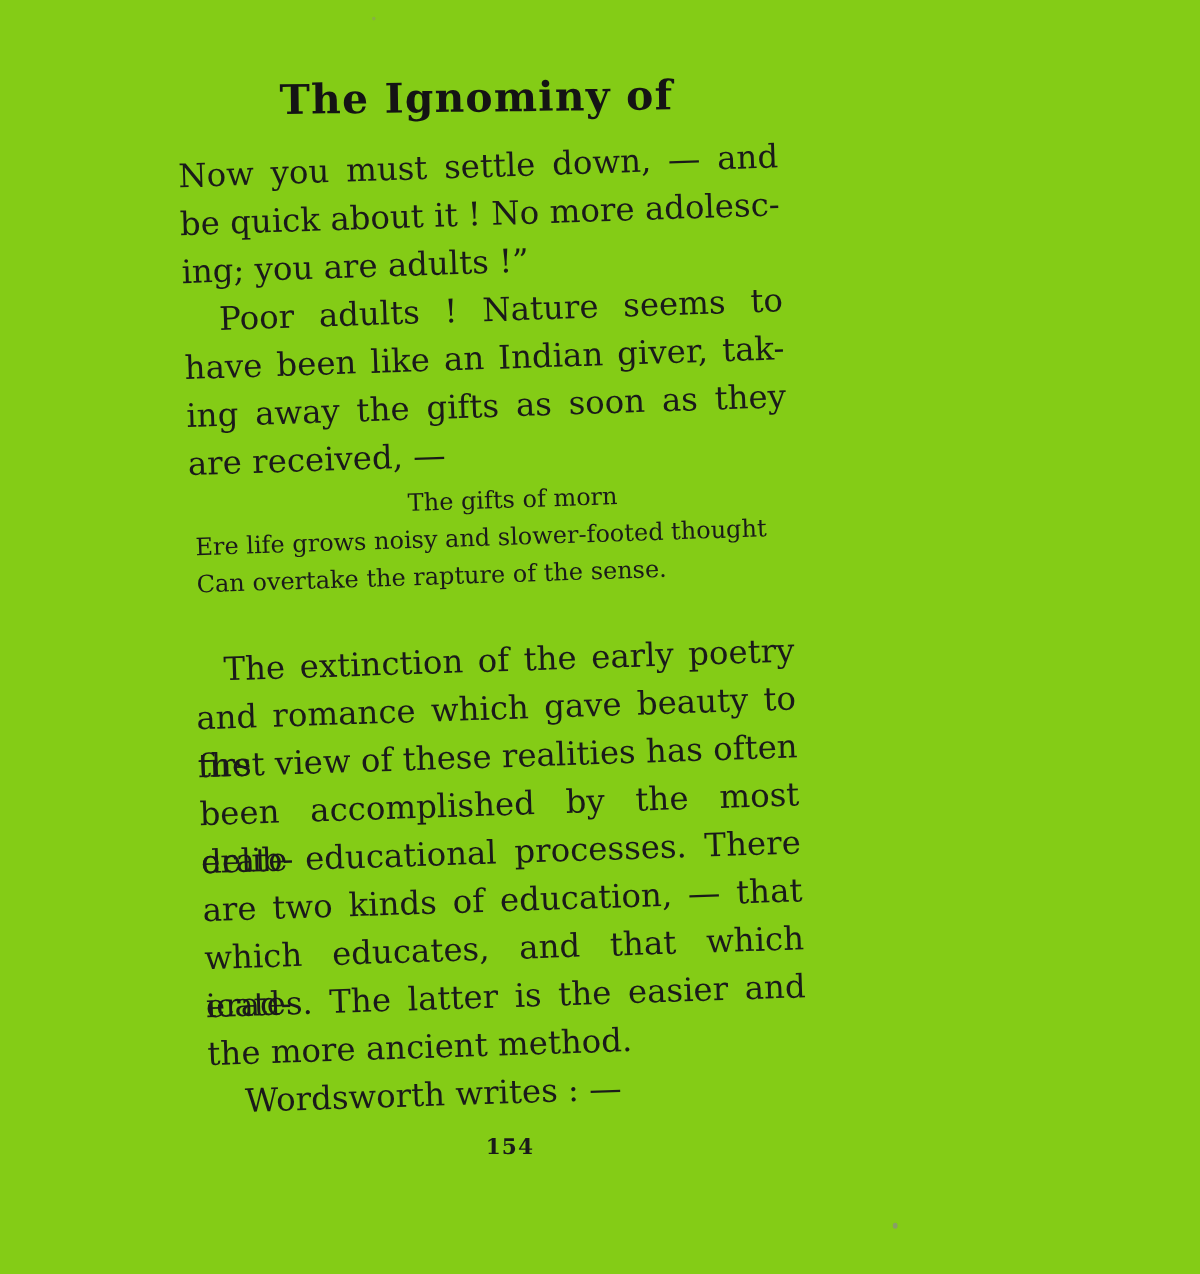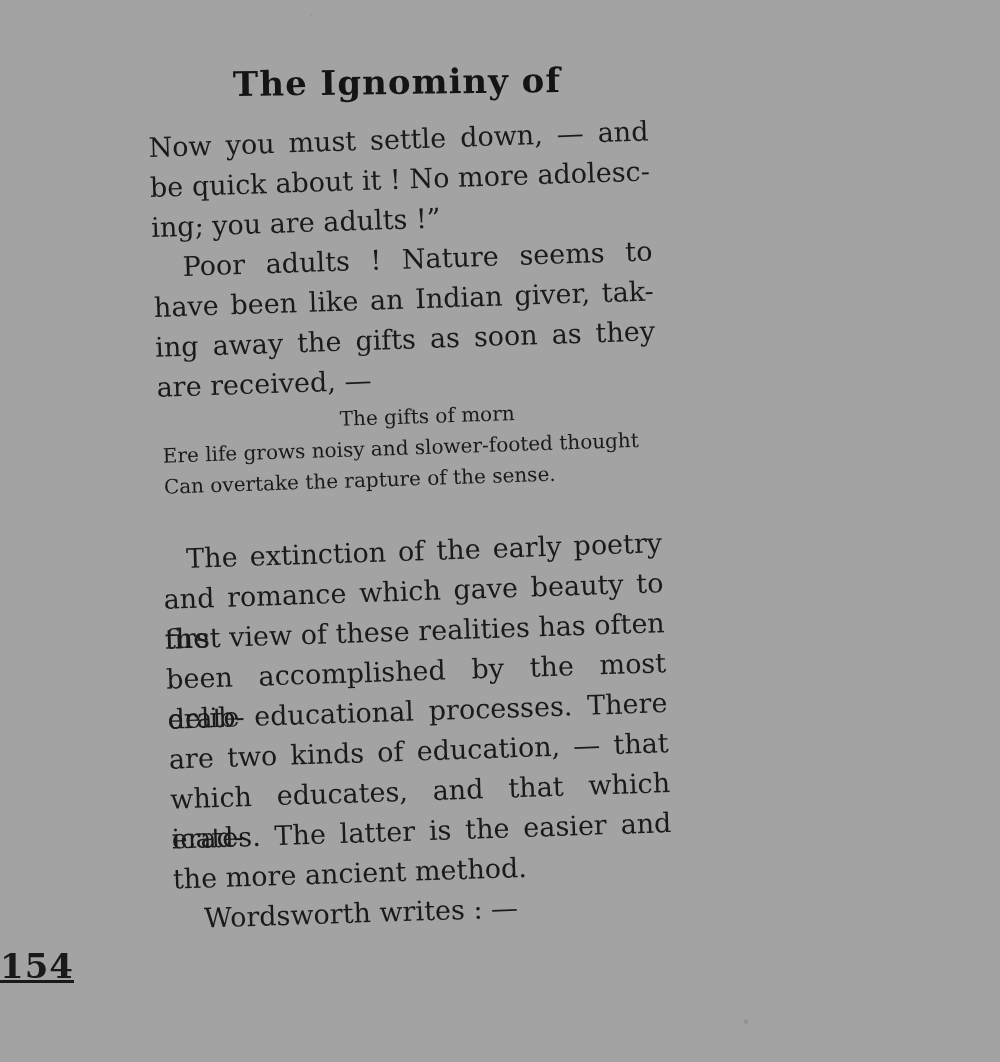--- a/index.html
+++ b/index.html
@@ -4,21 +4,21 @@
 <style>
   html, body {
     margin: 0;
     padding: 0;
     background: #ffffff;
   }
   .page {
     position: relative;
     width: 1000px;
     height: 1062px;
-    background: #a3a3a3;
+    background: #84cc16;
     overflow: hidden;
     font-family: "DejaVu Serif", "Liberation Serif", serif;
     color: #191919;
   }
   
   .running-header {
     position: absolute;
     left: 147px;
     top: 62px;
     width: 500px;
@@ -64,26 +64,25 @@
     font-weight: 500;
     color: #1a1a1a;
   }
   .vline.vind { text-indent: 178px; }
   .para3 { margin-top: 37px; }
   .page-number {
     position: absolute;
     left: 0;
     top: 946px;
     width: 850px;
-    text-align: left;
-    font-size: 34px;
+    text-align: center;
+    font-size: 18px;
     font-weight: bold;
     letter-spacing: 1px;
     color: #1a1a1a;
-    text-decoration: underline;
   }
   
   .speck { position: absolute; background: #8a8a8a; border-radius: 50%; opacity: .7; }
   .speck.s1 { left: 744px; top: 1019px; width: 4px; height: 5px; }
   .speck.s2 { left: 310px; top: 14px; width: 3px; height: 3px; opacity: .4; }
 </style>
 </head>
 <body>
 
 <div class="page">

